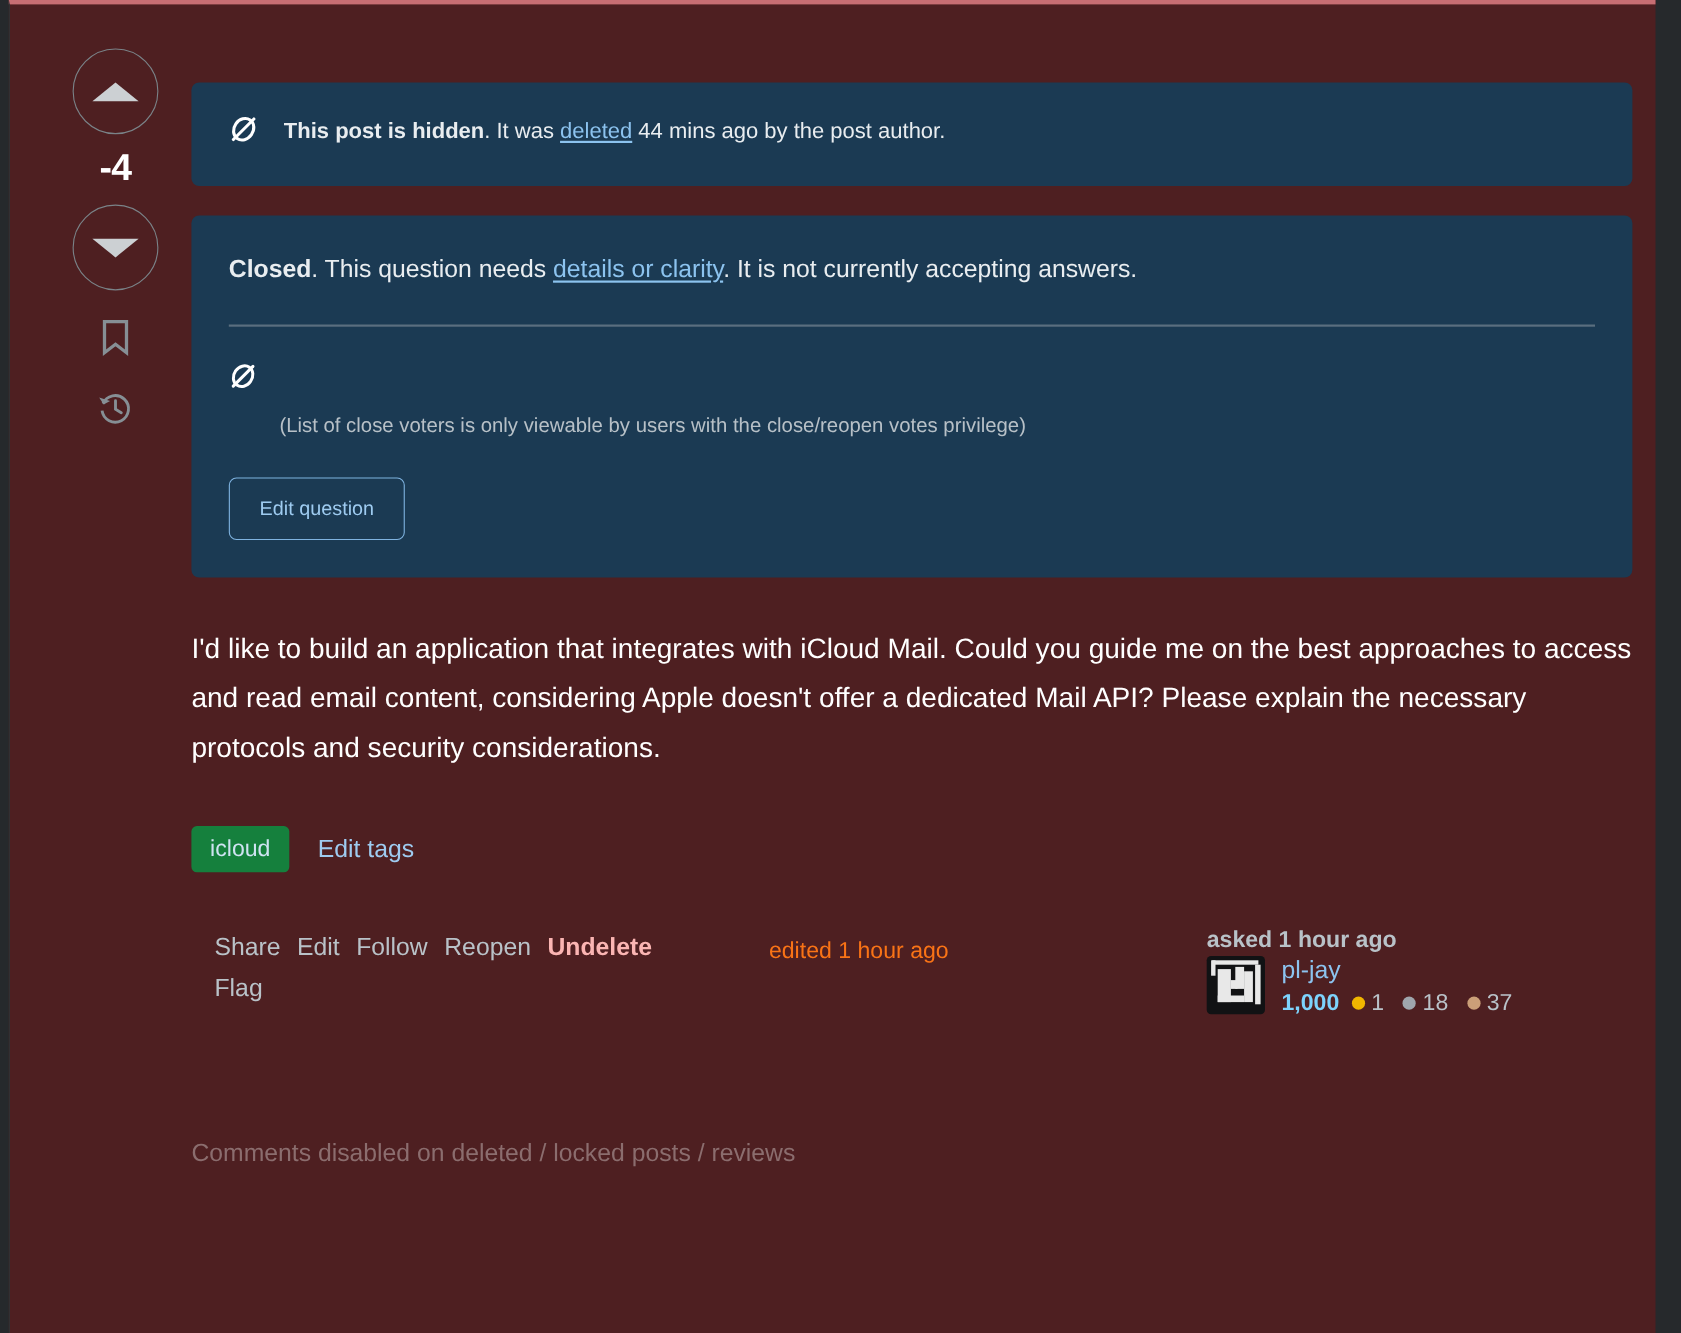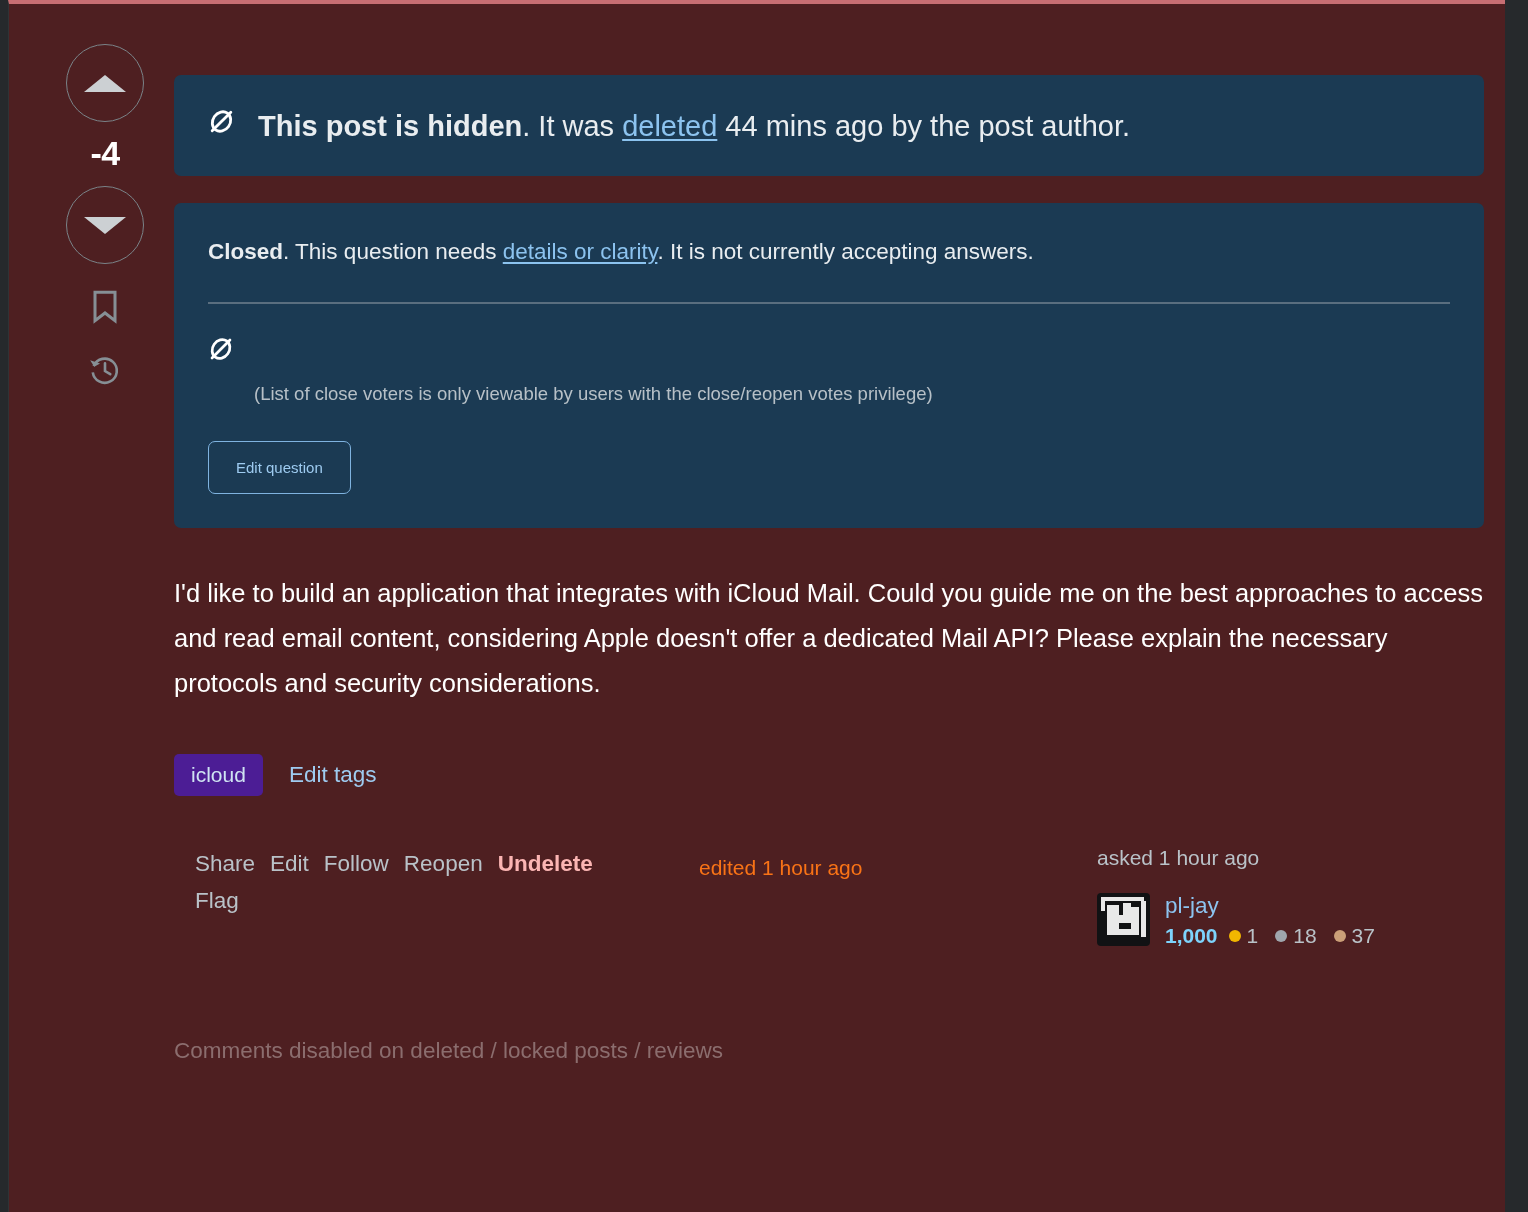--- a/index.html
+++ b/index.html
@@ -86,21 +86,21 @@
 
   
   .notice {
     background: #1b3a53;
     border-radius: 7px;
     color: #e9edf0;
   }
   .notice-hidden {
     margin-top: 71px;
     padding: 29px 34px;
-    font-size: 29px;
+    font-size: 20px;
     line-height: 1.45;
     display: flex;
     align-items: flex-start;
     gap: 23px;
   }
   .notice-hidden .txt { padding-top: 1px; }
   .notice-closed {
     margin-top: 27px;
     padding: 32px 34px 34px 34px;
     font-size: 22.5px;
@@ -124,21 +124,21 @@
     margin: 8px 0 0 46px;
   }
   .btn-edit-question {
     display: inline-block;
     margin-top: 34px;
     padding: 17px 27px;
     border: 1.5px solid #7fb3e0;
     border-radius: 7px;
     background: transparent;
     color: #9ecbf0;
-    font-size: 15px;
+    font-size: 18px;
     font-family: "Liberation Sans", sans-serif;
     cursor: pointer;
   }
   a.lnk, .lnk {
     color: #8cc3ef;
     text-decoration: underline;
     text-underline-offset: 3px;
     cursor: pointer;
   }
   b { font-weight: bold; }
@@ -153,21 +153,21 @@
   }
 
   
   .tag-row {
     margin-top: 48px;
     display: flex;
     align-items: center;
     gap: 26px;
   }
   .tag {
-    background: #4c1d95;
+    background: #15803d;
     color: #cfe3f2;
     font-size: 21px;
     padding: 9px 17px;
     border-radius: 5px;
     cursor: pointer;
   }
   .edit-tags {
     color: #9ecbf0;
     font-size: 22.5px;
     cursor: pointer;
@@ -206,21 +206,21 @@
     font-size: 21px;
     cursor: pointer;
   }
   .user-card {
     position: absolute;
     left: 923px; top: 0px;
     width: 340px;
     color: #b9c2c8;
     font-size: 21px;
   }
-  .asked-line { margin-bottom: 23px; }
+  .asked-line { margin-bottom: 2px; font-weight: bold; }
   .user-row { display: flex; align-items: flex-start; gap: 15px; }
   .avatar {
     width: 53px; height: 53px;
     flex: 0 0 auto;
     background: #111214;
     border-radius: 4px;
     position: relative;
     overflow: hidden;
   }
   .avatar i {

